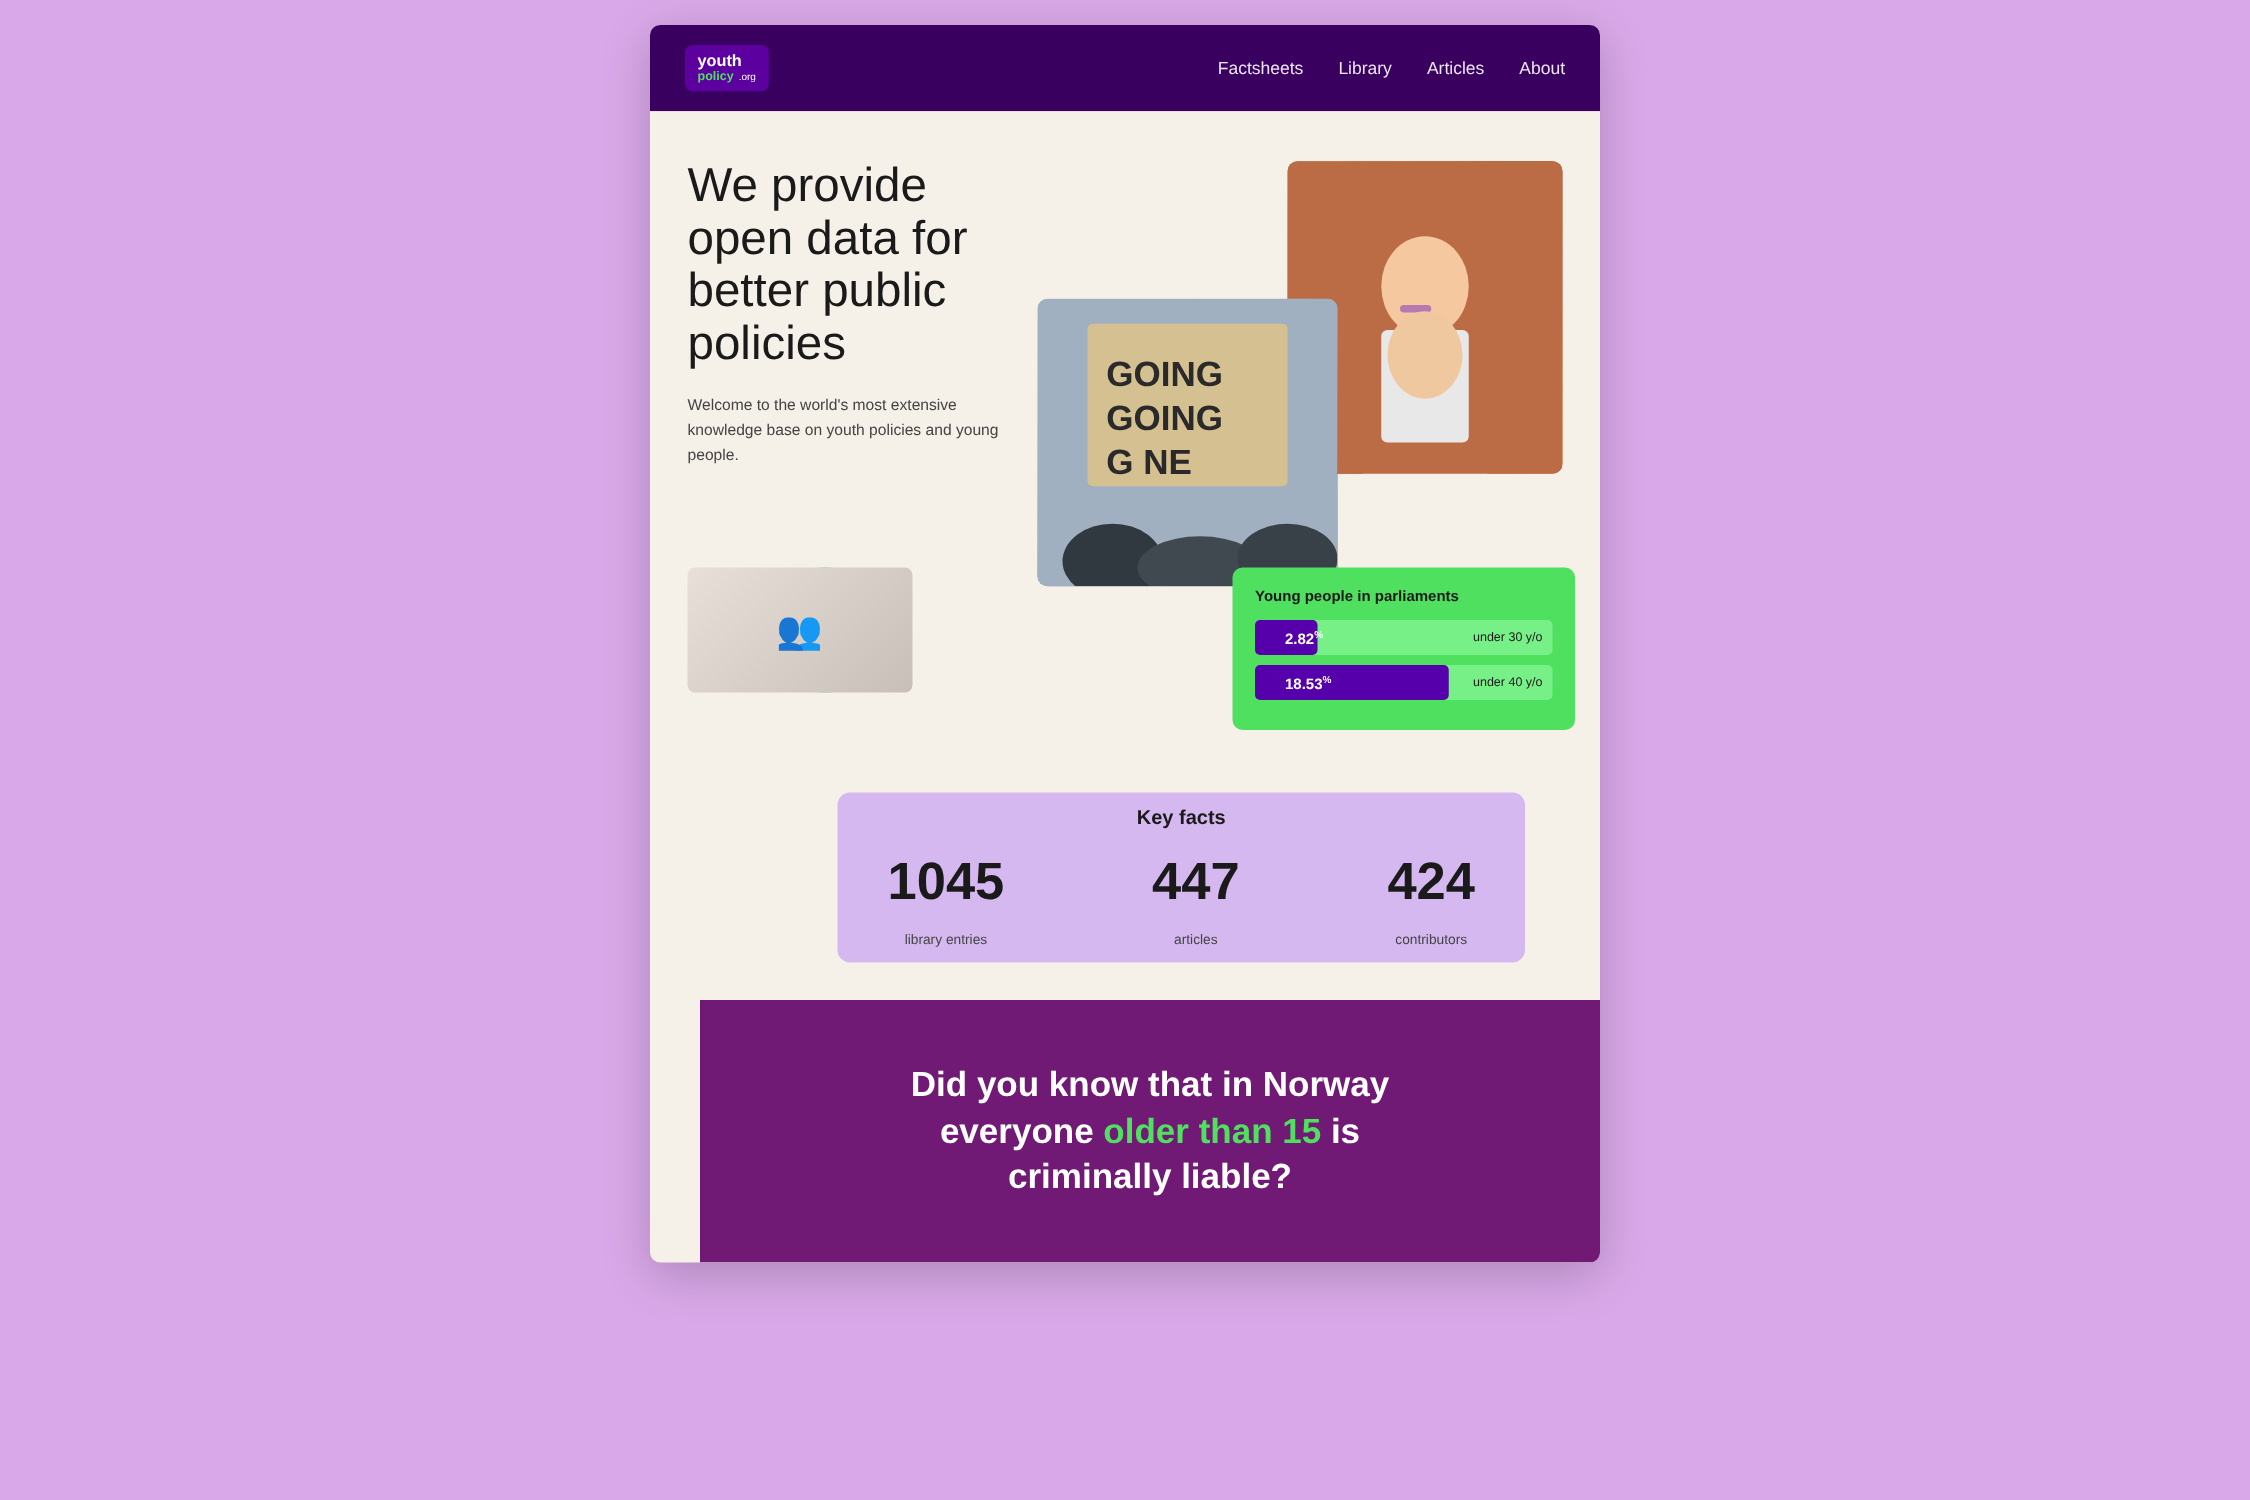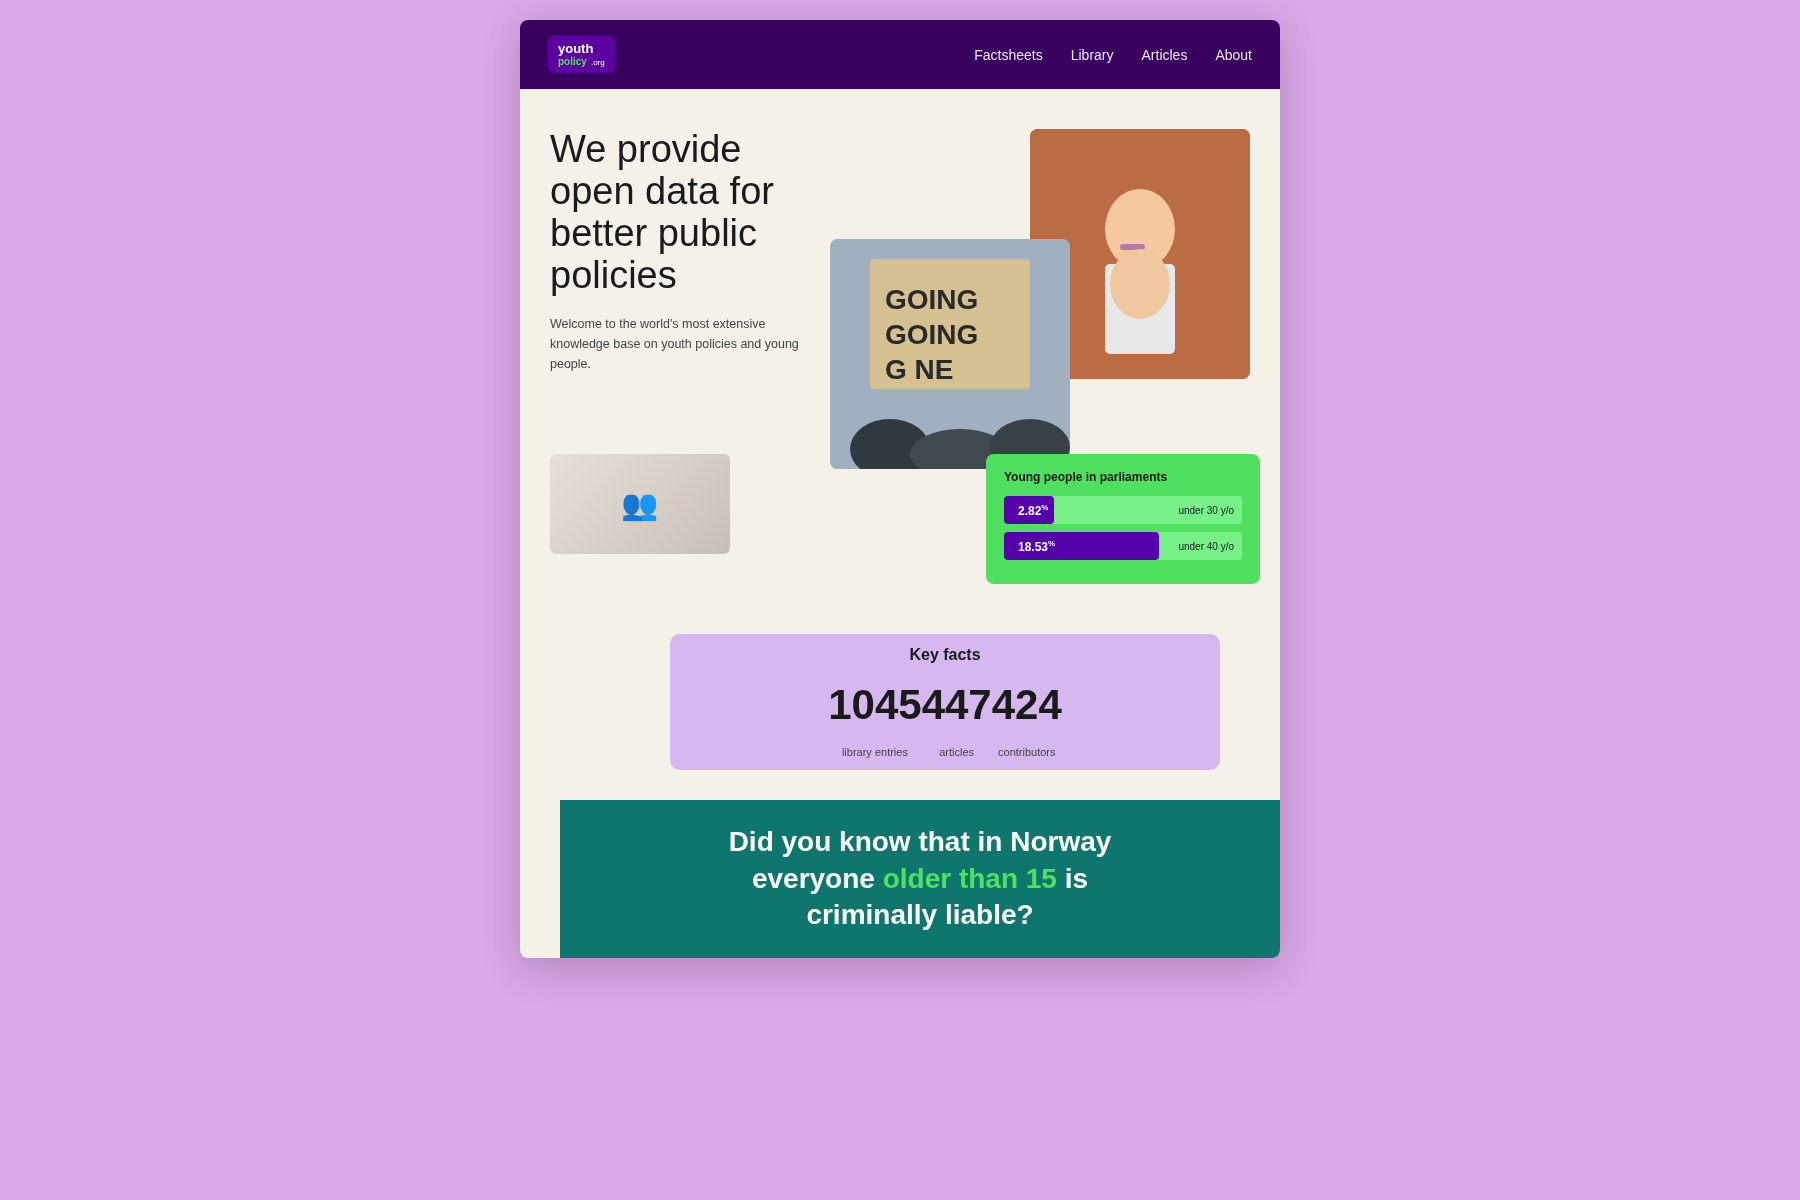--- a/index.html
+++ b/index.html
@@ -186,21 +186,21 @@
       align-items: center;
       margin-bottom: 6px;
     }
 
     .stat-bar-fill {
       background: #5500aa;
       height: 100%;
       border-radius: 4px;
       display: flex;
       align-items: center;
-      padding-left: 14px;
+      padding-left: 24px;
       min-width: 50px;
     }
 
     .stat-bar-value {
       color: #ffffff;
       font-size: 12px;
       font-weight: 700;
     }
 
     .stat-bar-value sup {
@@ -239,21 +239,21 @@
 
     .key-facts-title {
       font-size: 16px;
       font-weight: 600;
       color: #1a1a1a;
       margin-bottom: 20px;
     }
 
     .key-facts-numbers {
       display: flex;
-      justify-content: center;
+      justify-content: space-between;
     }
 
     .key-fact-item {
       display: flex;
       flex-direction: column;
       align-items: center;
     }
 
     .key-fact-number {
       font-size: 42px;
@@ -263,22 +263,22 @@
     }
 
     .key-fact-label {
       font-size: 11px;
       color: #444;
       margin-top: 20px;
     }
 
     
     .footer-section {
-      background: #0f766e;
-      padding: 24px 30px;
+      background: #701a75;
+      padding: 50px 30px;
       text-align: center;
       margin-left: 40px;
     }
 
     .footer-text {
       font-size: 28px;
       font-weight: 800;
       color: #ffffff;
       line-height: 1.3;
     }

